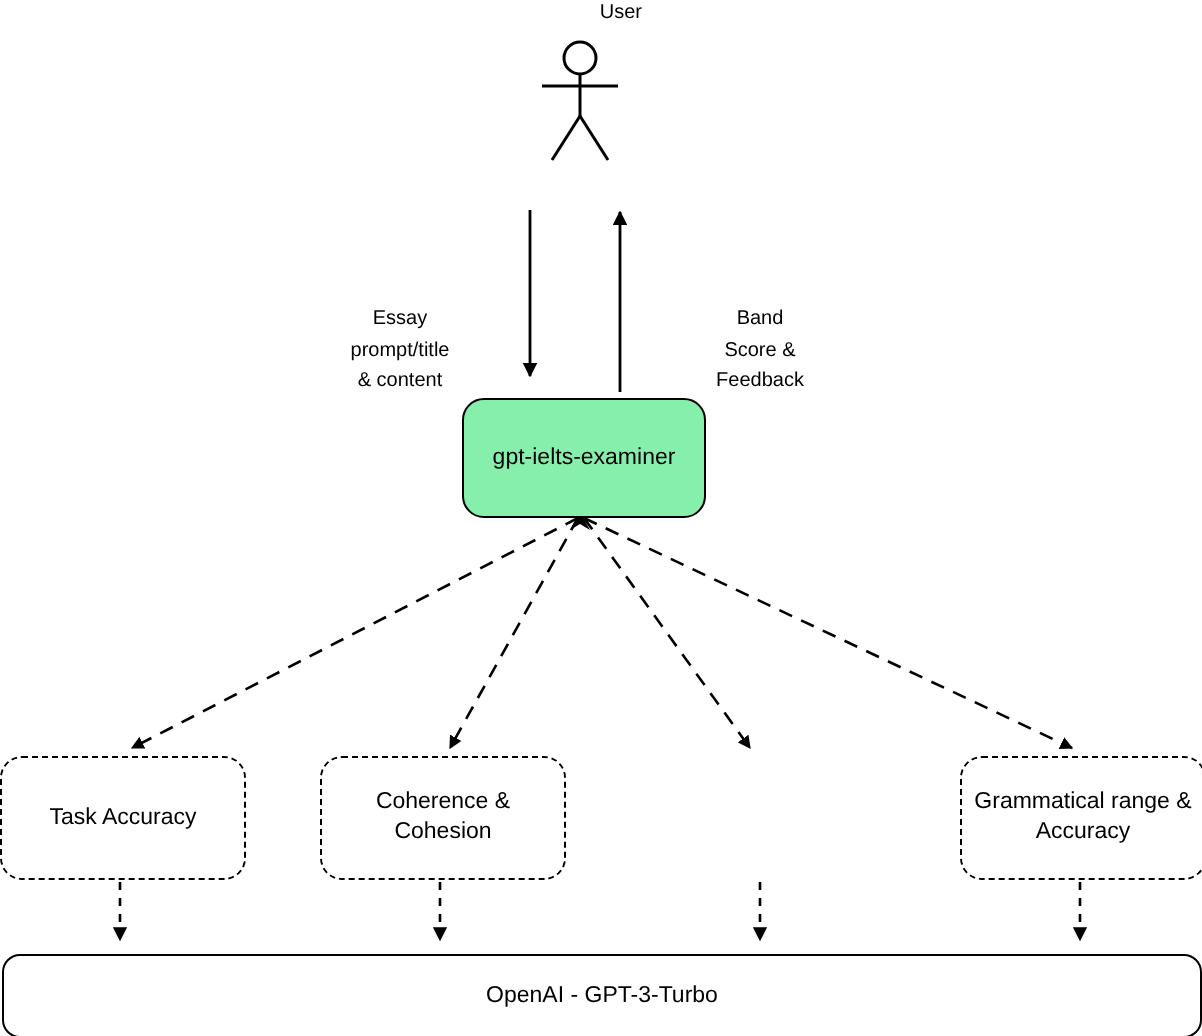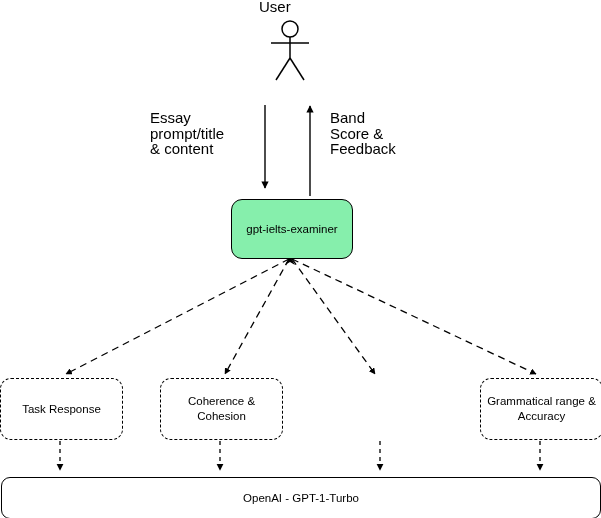--- a/index.html
+++ b/index.html
@@ -46,22 +46,22 @@
     left: 259px;
     top: 0px;
     width: 62px;
     height: 86px;
   }
   #actor-user-label {
     position: absolute;
     left: 0px;
     top: 0px;
     width: 62px;
-    text-align: left;
-    font-size: 15px;
+    text-align: right;
+    font-size: 10px;
     line-height: 14px;
     color: #000000;
   }
   
   #node-hub {
     position: absolute;
     left: 231px;
     top: 199px;
     width: 120px;
     height: 58px;
@@ -90,25 +90,26 @@
     top: 477px;
     width: 598px;
     height: 40px;
     border: 1.4px solid #000000;
     border-radius: 9px;
     background: #ffffff;
   }
   
   .edge-label {
     position: absolute;
-    text-align: left;
-    font-size: 15px;
+    text-align: center;
+    font-size: 10px;
     line-height: 15.5px;
     color: #000000;
     white-space: pre-line;
+    margin-top: 42px;
   }
   #edge-label-request {
     left: 150px;
     top: 110px;
     width: 100px;
   }
   #edge-label-response {
     left: 330px;
     top: 110px;
     width: 100px;
@@ -166,31 +167,31 @@
 &amp; content</div>
   <div class="edge-label" id="edge-label-response">Band
 Score &amp;
 Feedback</div>
 
   <div id="node-hub">
     <div class="node-label" style="left:0;top:0;width:120px;height:58px;">gpt-ielts-examiner</div>
   </div>
 
   <div class="criterion-box" id="node-task-response">
-    <div class="node-label" style="left:0;top:0;width:121px;height:60px;">Task Response</div>
+    <div class="node-label" style="left:0;top:0;width:121px;height:60px;">Task Accuracy</div>
   </div>
 
   <div class="criterion-box" id="node-coherence">
     <div class="node-label" style="left:0;top:0;width:121px;height:60px;">Coherence &amp;
 Cohesion</div>
   </div>
 
 
   <div class="criterion-box" id="node-grammatical">
     <div class="node-label" style="top:0;height:60px;">Grammatical range &amp;
 Accuracy</div>
   </div>
 
   <div id="node-backend">
-    <div class="node-label" style="left:0;top:0;width:598px;height:40px;">OpenAI - GPT-1-Turbo</div>
+    <div class="node-label" style="left:0;top:0;width:598px;height:40px;">OpenAI - GPT-3-Turbo</div>
   </div>
 
 </div>
 
 </body></html>

